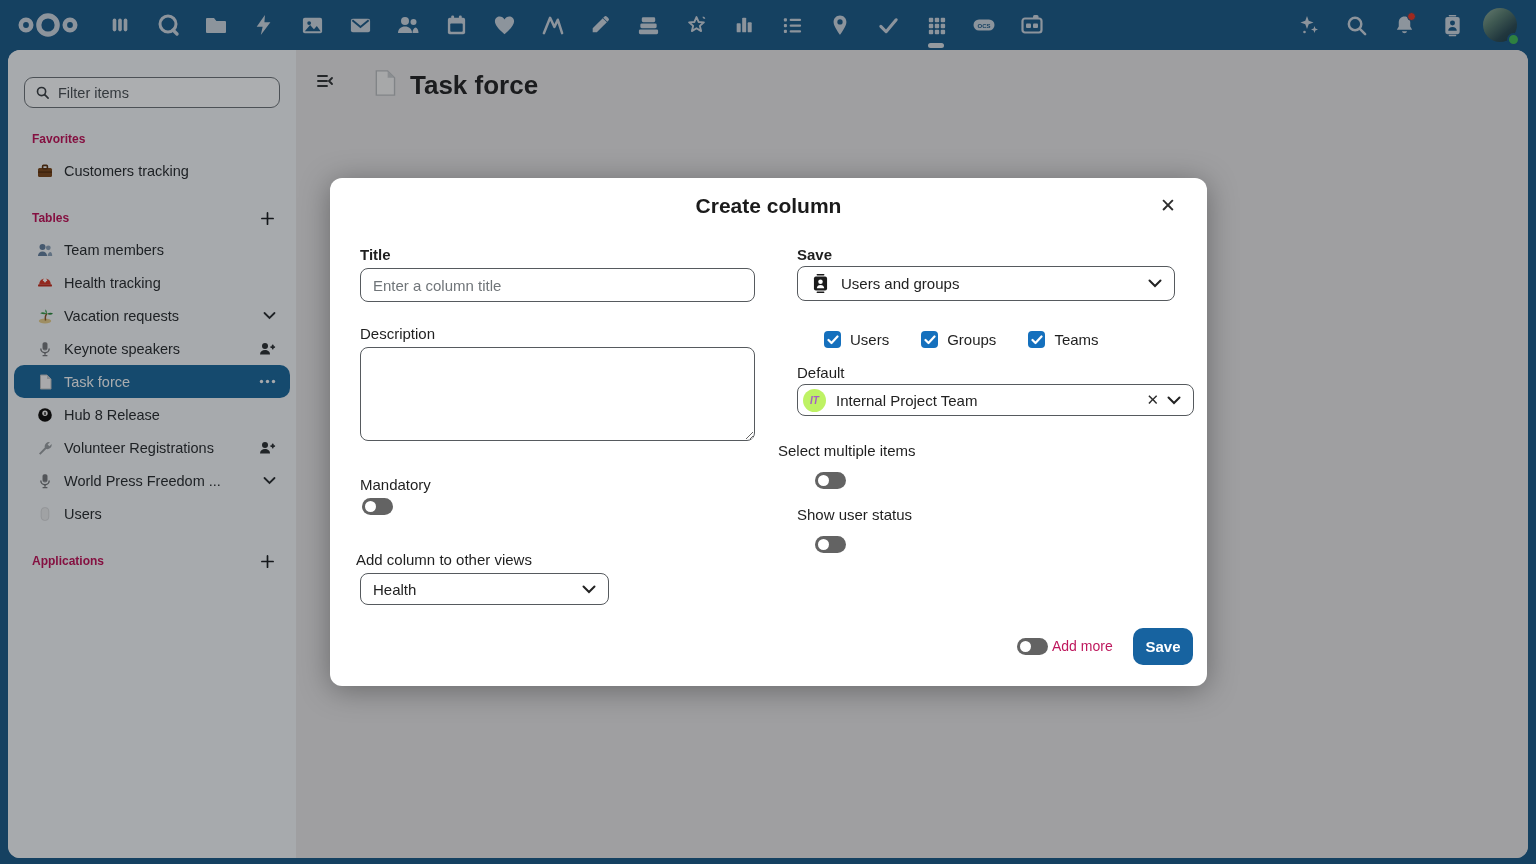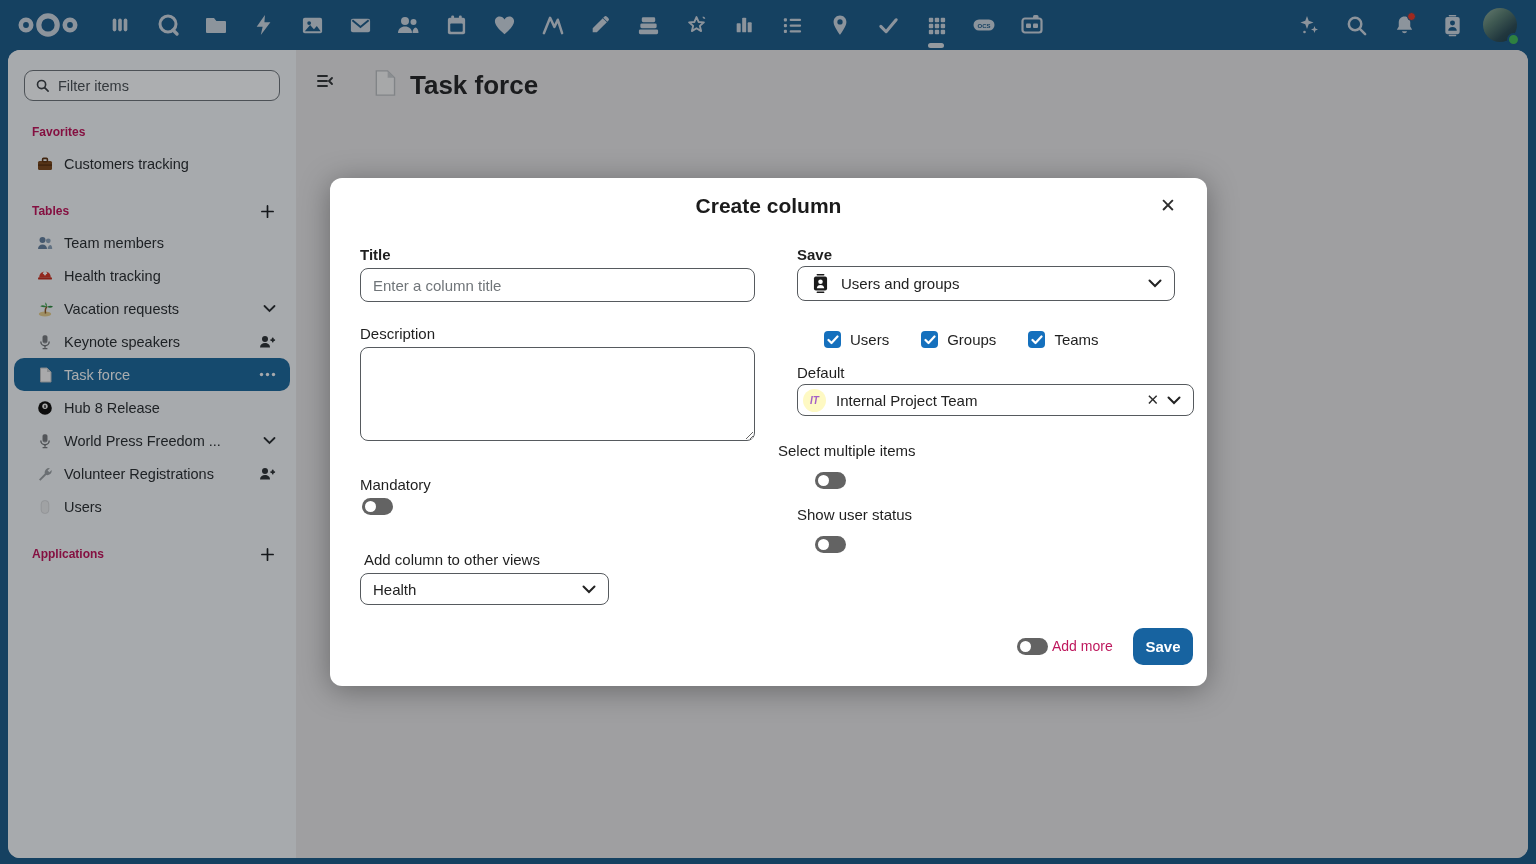--- a/index.html
+++ b/index.html
@@ -19,21 +19,21 @@
   .appbtn svg{display:block;}
   .active-bar{position:absolute;left:50%;transform:translateX(-50%);bottom:2px;width:16px;height:5px;border-radius:3px;background:#d6dde4;}
   .tright{margin-left:auto;display:flex;align-items:center;margin-right:12px;}
   .avatarbtn{width:48px;height:50px;display:flex;align-items:center;justify-content:center;background:none;border:none;cursor:pointer;position:relative;}
   .avatar{width:34px;height:34px;border-radius:50%;background:linear-gradient(140deg,#92b0a0 0%,#5d8277 35%,#30505a 70%,#203d47 100%);}
   .status-dot{position:absolute;right:4px;bottom:4px;width:13px;height:13px;border-radius:50%;background:#43b95c;border:2px solid var(--topbar);}
   .notif-dot{position:absolute;top:12px;right:12px;width:9px;height:9px;border-radius:50%;background:#e23c2d;border:1.5px solid var(--topbar);}
 
   
   .workspace{position:absolute;left:8px;top:50px;right:8px;bottom:6px;border-radius:12px;overflow:hidden;display:flex;background:#e9e9eb;}
-  .sidebar{width:288px;background:#f0f4f8;flex-shrink:0;padding-top:20px;}
+  .sidebar{width:288px;background:#f0f4f8;flex-shrink:0;padding-top:27px;}
   .filter{margin:0 16px;height:31px;border:1.5px solid #6e757c;border-radius:9px;display:flex;align-items:center;padding:0 10px;background:#f6f9fc;}
   .filter input{border:none;outline:none;background:transparent;font-size:14.5px;color:#333;margin-left:8px;width:200px;}
   .filter input::placeholder{color:#4c5359;}
   .sec-h{display:flex;align-items:center;padding:0 16px 0 24px;height:30px;margin-top:16px;}
   .sec-h .sec-label{font-weight:700;font-size:12px;color:#be185d;flex:1;}
   .plusbtn{width:26px;height:26px;border:none;background:none;cursor:pointer;display:flex;align-items:center;justify-content:center;}
   .item{display:flex;align-items:center;height:33px;padding:0 14px 0 22px;cursor:pointer;border-radius:10px;margin:0 6px;}
   .item .ico{width:18px;display:flex;justify-content:center;flex-shrink:0;}
   .item .lbl{font-size:14.5px;color:#2c3136;margin-left:10px;flex:1;white-space:nowrap;overflow:hidden;text-overflow:ellipsis;}
   .item .trail{flex-shrink:0;display:flex;align-items:center;}
@@ -52,21 +52,21 @@
   .modal h2{position:absolute;left:0;right:0;top:16px;text-align:center;font-size:21px;font-weight:700;color:#1b1b1b;}
   .close-btn{position:absolute;right:22px;top:10px;width:34px;height:34px;border:none;background:none;cursor:pointer;font-size:19px;color:#2c2c2c;}
   .flabel{position:absolute;font-size:15px;color:#1f1f1f;}
   .flabel.b{font-weight:700;}
   .txt-input{position:absolute;border:1.5px solid #565a5e;border-radius:8px;font-size:15px;color:#222;padding:0 12px;outline:none;background:#fff;}
   .txt-input::placeholder{color:#707579;}
   textarea.txt-area{position:absolute;border:1.5px solid #565a5e;border-radius:8px;font-size:15px;color:#222;padding:8px 12px;outline:none;resize:both;background:#fff;}
   .selectbox{position:absolute;border:1.5px solid #565a5e;border-radius:8px;background:#fff;display:flex;align-items:center;padding:0 12px;cursor:pointer;}
   .selectbox .sel-text{font-size:15px;color:#222;flex:1;white-space:nowrap;overflow:hidden;}
   .selectbox .lead-ico{margin-right:10px;display:flex;}
-  .chip{width:23px;height:23px;border-radius:50%;background:#fef9c3;color:#a45fc6;font-size:10px;font-weight:700;display:flex;align-items:center;justify-content:center;margin-right:10px;flex-shrink:0;font-style:italic;}
+  .chip{width:23px;height:23px;border-radius:50%;background:#bef264;color:#a45fc6;font-size:10px;font-weight:700;display:flex;align-items:center;justify-content:center;margin-right:10px;flex-shrink:0;font-style:italic;}
   .clear-x{border:none;background:none;font-size:15px;color:#2c2c2c;cursor:pointer;padding:0 8px;}
   .toggle{position:absolute;width:31px;height:17px;border-radius:9px;background:#636363;cursor:pointer;}
   .toggle .knob{position:absolute;left:3px;top:3px;width:11px;height:11px;border-radius:50%;background:#fff;}
   .cbrow{position:absolute;display:flex;align-items:center;}
   .cbgroup{display:flex;align-items:center;margin-right:32px;cursor:pointer;}
   .cbox{width:17px;height:17px;border-radius:4px;background:#1570bd;display:flex;align-items:center;justify-content:center;margin-right:9px;flex-shrink:0;}
   .cblabel{font-size:15px;color:#1f1f1f;}
   .save-btn{position:absolute;border:none;border-radius:10px;background:#1763a0;color:#fff;font-size:15px;font-weight:700;cursor:pointer;}
   .footer-toggle-label{position:absolute;font-size:14px;color:#be185d;}
 </style>
@@ -372,47 +372,47 @@
           <svg width="16" height="16" viewBox="0 0 16 16">
             <circle cx="8" cy="8" r="6.8" fill="#131313"></circle>
             <circle cx="8" cy="6.3" r="2.7" fill="#f2f2f2"></circle>
             <text x="8" y="8.2" text-anchor="middle" font-size="4.4" font-weight="700" fill="#131313" font-family="Liberation Sans,sans-serif">8</text>
           </svg>
         </span>
       <span class="lbl">Hub 8 Release</span>
     </div>
     <div class="item">
       <span class="ico">
-          <svg width="16" height="16" viewBox="0 0 16 16">
-            <rect x="5.4" y="1" width="5.2" height="8.4" rx="2.6" fill="#8d9196"></rect>
-            <path d="M6 3 h4 M6 5 h4 M6 7 h4" stroke="#5d6166" stroke-width=".9"></path>
-            <path d="M3.8 7.5 a4.2 4.2 0 0 0 8.4 0" fill="none" stroke="#75797e" stroke-width="1.4"></path>
-            <path d="M8 11.7 v2 M5.6 14.6 h4.8" stroke="#75797e" stroke-width="1.4"></path>
-          </svg>
-        </span>
-      <span class="lbl">World Press Freedom ...</span>
-      <span class="trail">
-          <svg width="13" height="9" viewBox="0 0 13 9" fill="none" stroke="#2c3136" stroke-width="1.8" stroke-linecap="round">
-            <polyline points="1.5,2 6.5,7 11.5,2"></polyline>
-          </svg>
-        </span>
-    </div>
-    <div class="item">
-      <span class="ico">
           <svg width="16" height="16" viewBox="0 0 16 16" fill="#9aa0a5">
             <path d="M2 13.4 l5.8-5.8 c-.4-1.5.1-3.1 1.3-4.3 1-1 2.4-1.4 3.7-1.1 l-2.2 2.2 1.8 1.8 2.2-2.2 c.3 1.3-.1 2.7-1.1 3.7 -1.2 1.2-2.8 1.7-4.3 1.3 l-5.8 5.8 z"></path>
           </svg>
         </span>
       <span class="lbl">Volunteer Registrations</span>
       <span class="trail">
           <svg width="17" height="15" viewBox="0 0 17 15" fill="#30353a">
             <circle cx="6" cy="5" r="3"></circle>
             <path d="M1 13.5 c0-3 2.2-4.6 5-4.6 s5 1.6 5 4.6 z"></path>
             <rect x="11.2" y="5.2" width="5" height="1.7" rx=".8"></rect>
             <rect x="12.9" y="3.5" width="1.7" height="5" rx=".8"></rect>
+          </svg>
+        </span>
+    </div>
+    <div class="item">
+      <span class="ico">
+          <svg width="16" height="16" viewBox="0 0 16 16">
+            <rect x="5.4" y="1" width="5.2" height="8.4" rx="2.6" fill="#8d9196"></rect>
+            <path d="M6 3 h4 M6 5 h4 M6 7 h4" stroke="#5d6166" stroke-width=".9"></path>
+            <path d="M3.8 7.5 a4.2 4.2 0 0 0 8.4 0" fill="none" stroke="#75797e" stroke-width="1.4"></path>
+            <path d="M8 11.7 v2 M5.6 14.6 h4.8" stroke="#75797e" stroke-width="1.4"></path>
+          </svg>
+        </span>
+      <span class="lbl">World Press Freedom ...</span>
+      <span class="trail">
+          <svg width="13" height="9" viewBox="0 0 13 9" fill="none" stroke="#2c3136" stroke-width="1.8" stroke-linecap="round">
+            <polyline points="1.5,2 6.5,7 11.5,2"></polyline>
           </svg>
         </span>
     </div>
     <div class="item">
       <span class="ico">
           <svg width="16" height="16" viewBox="0 0 16 16">
             <rect x="4.2" y="1.6" width="7.6" height="12.8" rx="3.4" fill="#e6e8eb" stroke="#d2d5d9" stroke-width="1"></rect>
           </svg>
         </span>
       <span class="lbl">Users</span>
@@ -450,21 +450,21 @@
   <button class="close-btn">✕</button>
 
   <span class="flabel b" style="left:30px;top:68px;">Title</span>
   <input class="txt-input" style="left: 30px; top: 90px; width: 395px; height: 34px;" placeholder="Enter a column title">
   <span class="flabel" style="left:30px;top:147px;">Description</span>
   <textarea class="txt-area" style="left: 30px; top: 169px; width: 395px; height: 94px;"></textarea>
   <span class="flabel" style="left:30px;top:290px;margin-top:8px;">Mandatory</span>
   <span class="toggle" style="left:32px;top:320px;">
       <span class="knob"></span>
     </span>
-  <span class="flabel" style="left:34px;top:373px;">Add column to other views</span>
+  <span class="flabel" style="left:26px;top:373px;">Add column to other views</span>
   <div class="selectbox" style="left:30px;top:395px;width:249px;height:32px;">
     <span class="sel-text">Health</span>
     <svg width="14" height="9" viewBox="0 0 14 9" fill="none" stroke="#222" stroke-width="2" stroke-linecap="round">
         <polyline points="1.5,1.5 7,7 12.5,1.5"></polyline>
       </svg>
   </div>
 
   <span class="flabel b" style="left:467px;top:68px;">Save</span>
   <div class="selectbox" style="left:467px;top:88px;width:378px;height:35px;">
     <span class="lead-ico">

